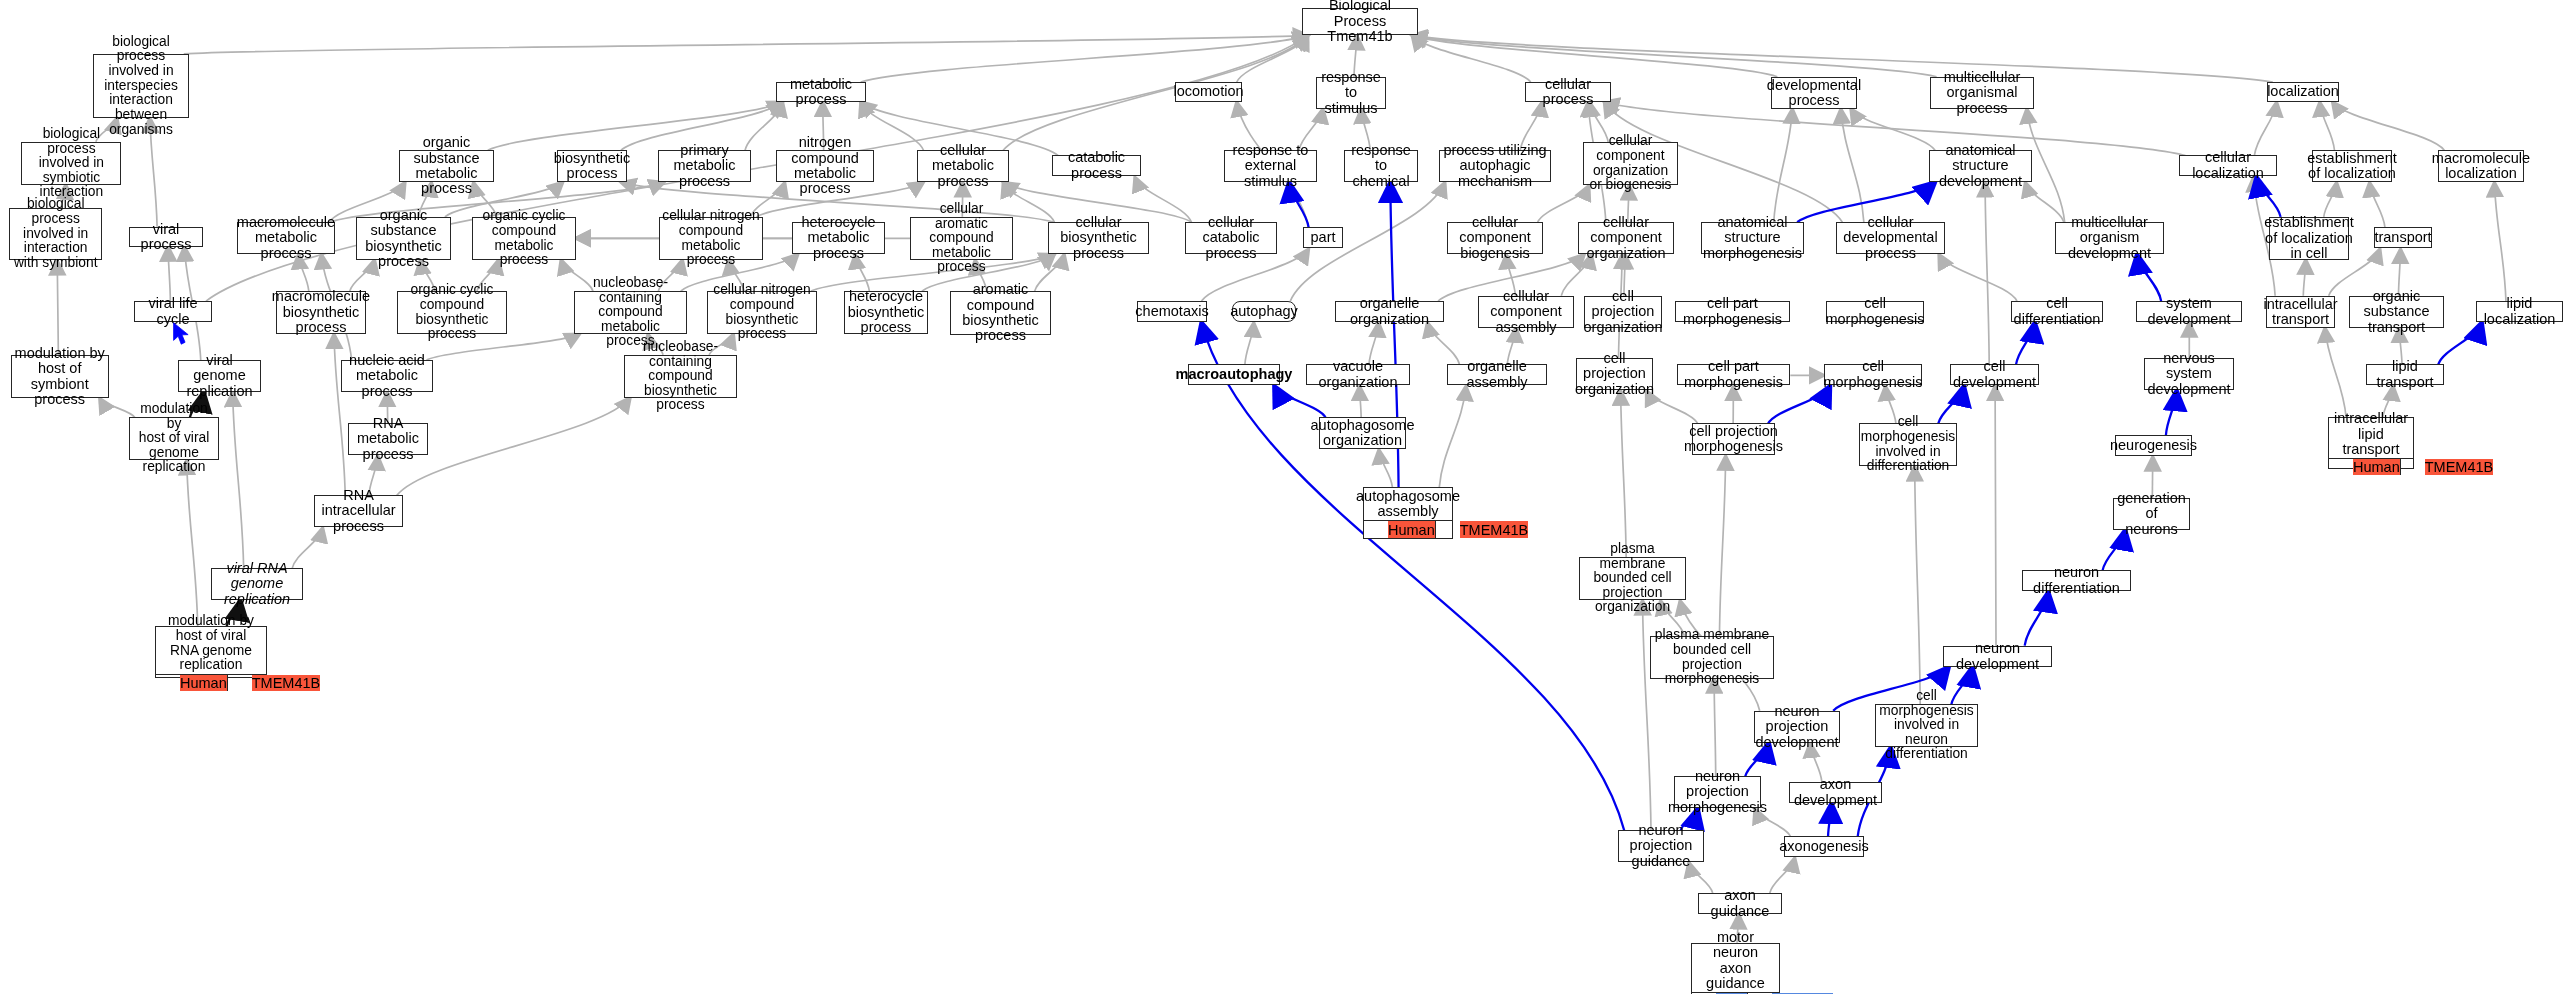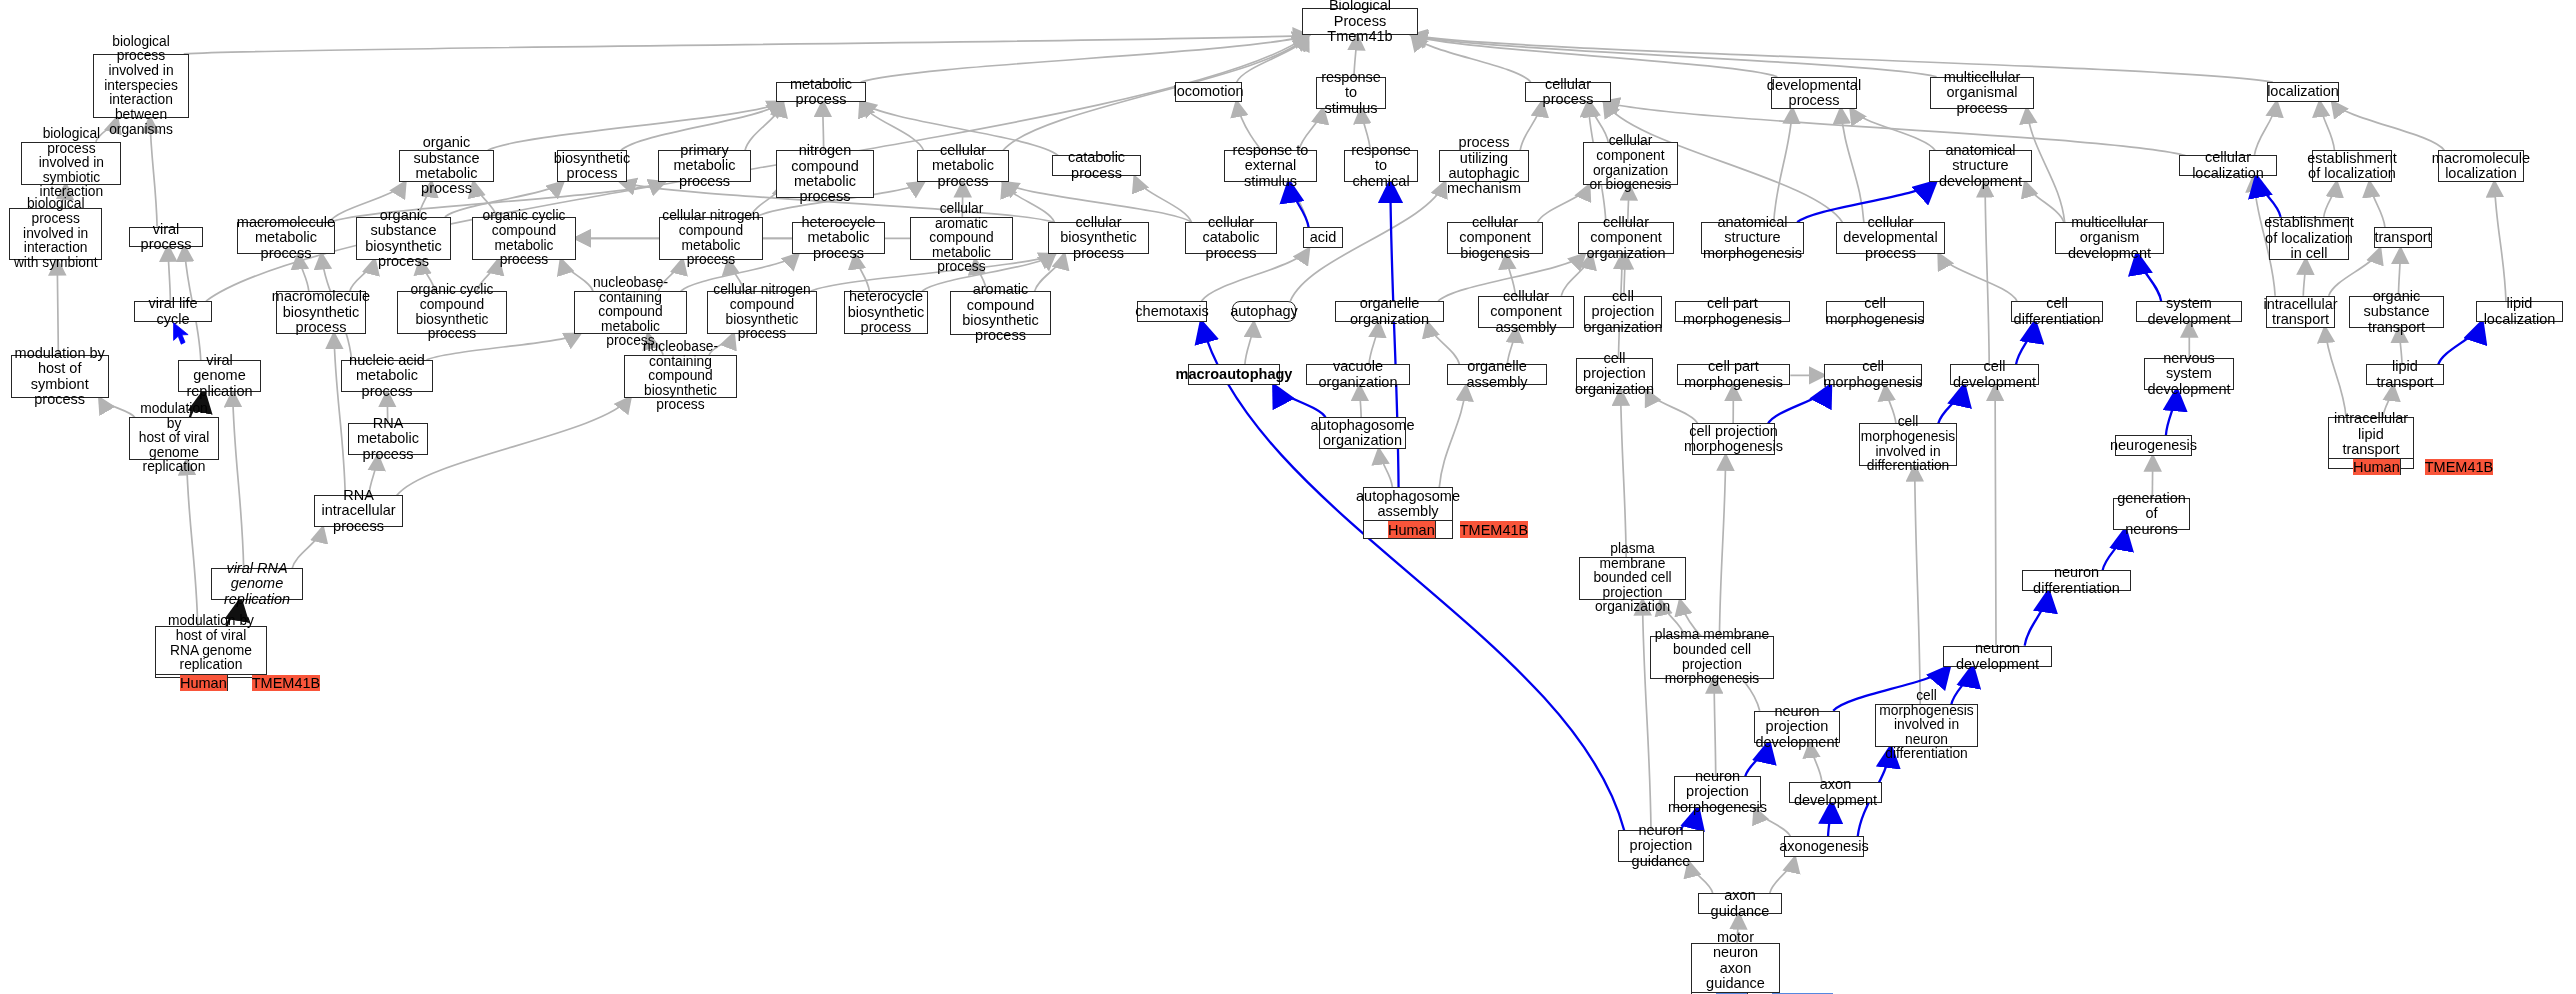--- a/index.html
+++ b/index.html
@@ -248,40 +248,40 @@
 metabolic process</div>
       </div>
       <div class="node" style="left: 557px; top: 150px; width: 70px; height: 32px;">
         <div class="ttl">biosynthetic
 process</div>
       </div>
       <div class="node" style="left: 658px; top: 150px; width: 93px; height: 32px;">
         <div class="ttl">primary metabolic
 process</div>
       </div>
-      <div class="node" style="left: 776px; top: 150px; width: 98px; height: 48px;">
+      <div class="node" style="left: 776px; top: 150px; width: 98px; height: 32px;">
         <div class="ttl">nitrogen compound
 metabolic process</div>
       </div>
       <div class="node" style="left: 917px; top: 150px; width: 92px; height: 32px;">
         <div class="ttl">cellular metabolic
 process</div>
       </div>
       <div class="node" style="left: 1052px; top: 155px; width: 89px; height: 21.4px;">
         <div class="ttl">catabolic process</div>
       </div>
       <div class="node" style="left: 1224px; top: 150px; width: 93px; height: 32px;">
         <div class="ttl">response to
 external stimulus</div>
       </div>
       <div class="node" style="left: 1344px; top: 150px; width: 74px; height: 32px;">
         <div class="ttl">response to
 chemical</div>
       </div>
-      <div class="node" style="left: 1439px; top: 150px; width: 90px; height: 32px;">
+      <div class="node" style="left: 1439px; top: 150px; width: 112px; height: 32px;">
         <div class="ttl">process utilizing
 autophagic mechanism</div>
       </div>
       <div class="node" style="left: 1583px; top: 142px; width: 95px; height: 43px;">
         <div class="ttl" style="font-size: 13.8px;">cellular component
 organization
 or biogenesis</div>
       </div>
       <div class="node" style="left: 1929px; top: 150px; width: 103px; height: 32px;">
         <div class="ttl">anatomical structure
@@ -328,21 +328,21 @@
       </div>
       <div class="node" style="left: 1048px; top: 222px; width: 101px; height: 32px;">
         <div class="ttl">cellular biosynthetic
 process</div>
       </div>
       <div class="node" style="left: 1185px; top: 222px; width: 92px; height: 32px;">
         <div class="ttl">cellular catabolic
 process</div>
       </div>
       <div class="node" style="left: 1303px; top: 227px; width: 40px; height: 21.4px;">
-        <div class="ttl">acid</div>
+        <div class="ttl">part</div>
       </div>
       <div class="node" style="left: 1447px; top: 222px; width: 96px; height: 32px;">
         <div class="ttl">cellular component
 biogenesis</div>
       </div>
       <div class="node" style="left: 1578px; top: 222px; width: 96px; height: 32px;">
         <div class="ttl">cellular component
 organization</div>
       </div>
       <div class="node" style="left: 1701px; top: 222px; width: 103px; height: 32px;">

